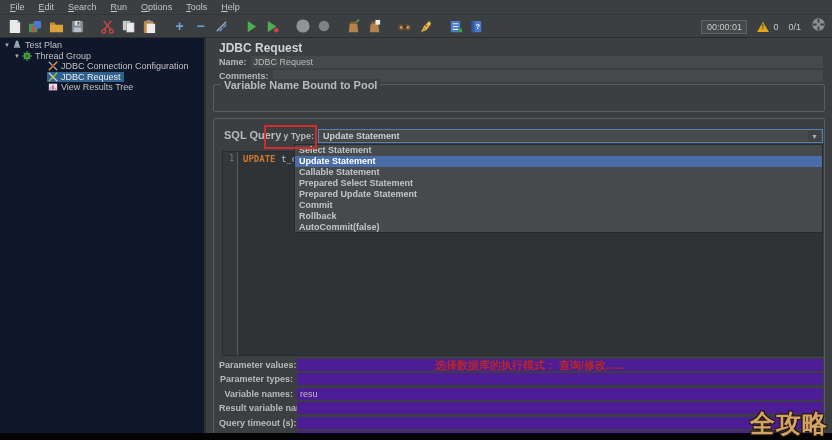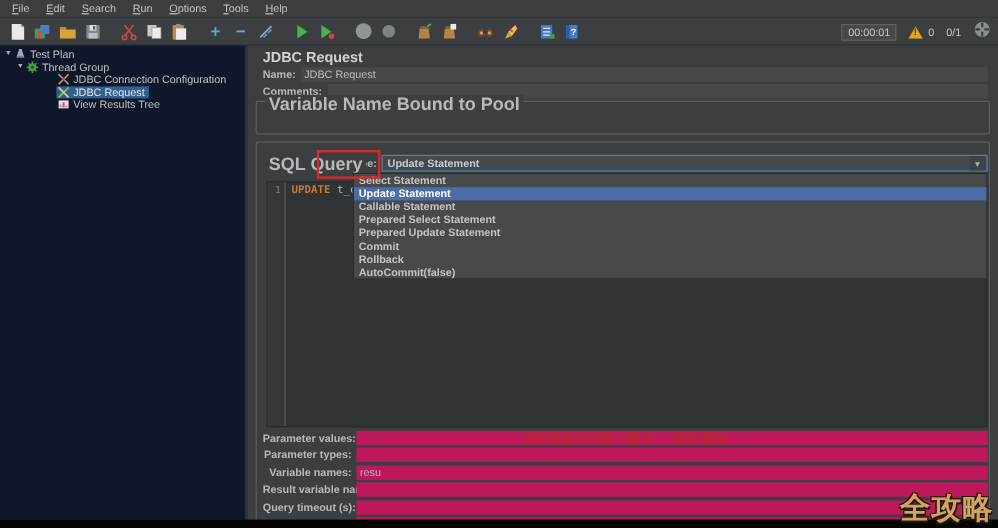--- a/index.html
+++ b/index.html
@@ -70,21 +70,21 @@
   .frow { display:flex; align-items:center; }
   .flabel { font-size:9px; font-weight:bold; color:#b9b9b9; margin-right:4px; white-space:nowrap; }
   .tfield {
     flex:1; height:12px; background:#45494a; font-size:9px; color:#bcbcbc;
     display:flex; align-items:center; padding-left:3px; overflow:hidden; white-space:nowrap;
   }
   .row-name { position:absolute; left:11px; right:9px; top:18px; height:12px; }
   .row-comments { position:absolute; left:11px; right:9px; top:32px; height:12px; }
   .groupbox { position:absolute; border:1px solid #5b5e60; border-radius:2px; }
   .group-title {
-    position:absolute; font-size:15px; font-weight:bold; color:#b9b9b9;
+    position:absolute; font-size:11px; font-weight:bold; color:#b9b9b9;
     background:#3c3f41; padding:0 3px; z-index:2; white-space:nowrap;
   }
   .g1 { left:5px; right:7px; top:46px; height:28px; }
   .g1t { left:13px; top:41px; }
   .row-pool { position:absolute; left:13px; right:9px; top:57px; height:13px; }
   .g2 { left:5px; right:7px; top:80px; bottom:-2px; }
   .g2t { left:13px; top:91px; }
   .row-qt { position:absolute; left:11px; right:9px; top:91px; height:14px; }
   .qt-label { width:95px; text-align:right; font-size:9px; font-weight:bold; color:#b9b9b9; margin-right:4px; }
   .combo {
@@ -128,21 +128,21 @@
   }
   .dd-opt {
     flex:1; display:flex; align-items:center; padding-left:4px;
     font-size:9px; font-weight:bold; color:#c4c4c4; white-space:nowrap;
   }
   .dd-opt.selected { background:#4a6da8; color:#ffffff; }
   .bottom-rows { position:absolute; left:11px; right:9px; top:320px; bottom:0; display:flex; flex-direction:column; gap:1.6px; }
   .brow { display:flex; align-items:center; height:13px; flex:none; }
   .blabel { width:74px; text-align:right; font-size:9px; font-weight:bold; color:#b9b9b9; margin-right:4px; white-space:nowrap; }
   .bfield {
-    flex:1; height:12px; background:#be185d; font-size:9px; color:#bcbcbc;
+    flex:1; height:12px; background:#4c1d95; font-size:9px; color:#bcbcbc;
     display:flex; align-items:center; padding-left:3px; position:relative;
   }
   .bfield.combo-like { font-weight:bold; color:#c9cdd1; }
   .watermark {
     position:absolute; right:4px; bottom:0px; z-index:60;
     font-size:25px; font-weight:bold; color:#d3a266; letter-spacing:1px;
     text-shadow:-1px -1px 0 #241807, 1px -1px 0 #241807, -1px 1px 0 #241807, 1px 1px 0 #241807;
   }
 </style>
 </head>

